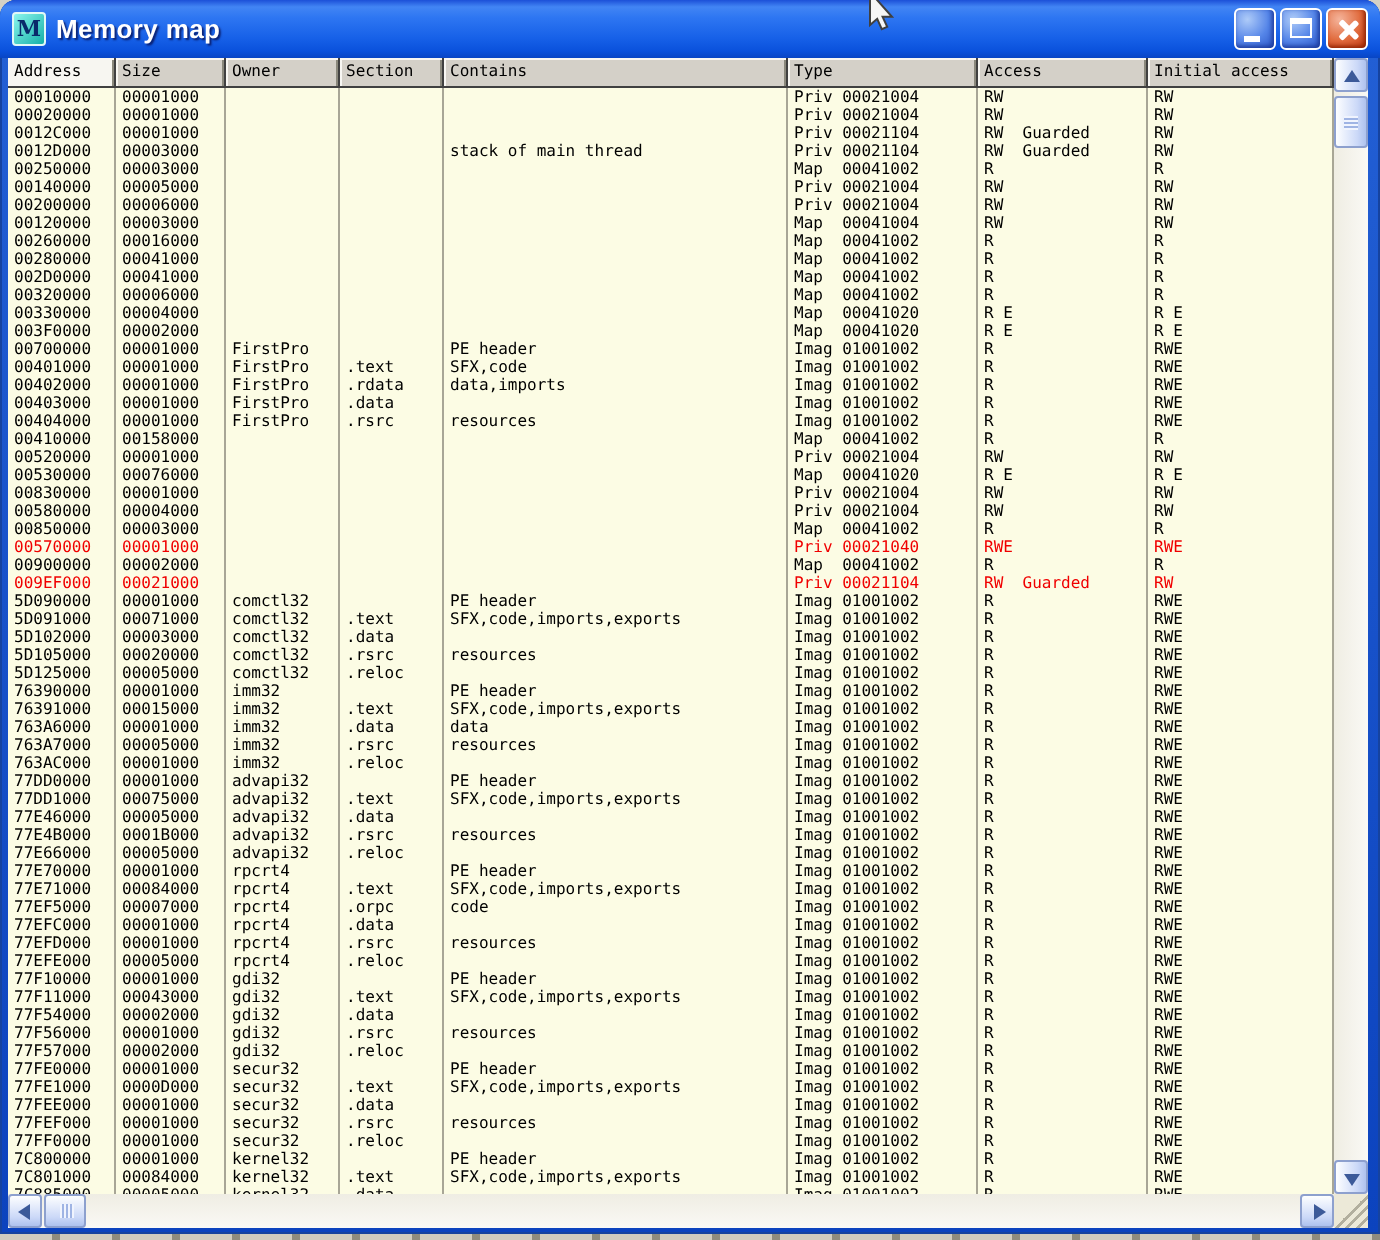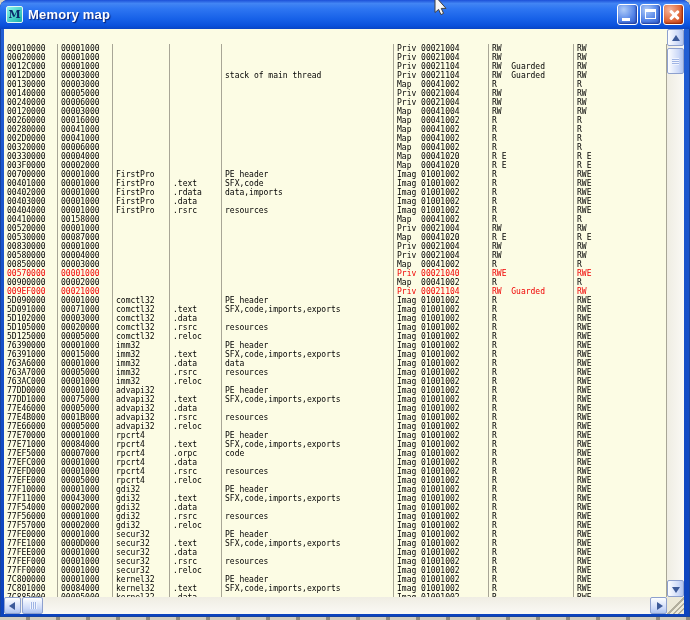--- a/index.html
+++ b/index.html
@@ -116,20 +116,30 @@
       <button class="cbtn blue">
         <span class="glyph-max"></span>
       </button>
       <button class="cbtn red">
         <span class="glyph-x"></span>
       </button>
     </div>
   </div>
 
   <div class="content">
+    <div class="header-row">
+        <div class="hcell c0 active">Address</div>
+        <div class="hcell c1">Size</div>
+        <div class="hcell c2">Owner</div>
+        <div class="hcell c3">Section</div>
+        <div class="hcell c4">Contains</div>
+        <div class="hcell c5">Type</div>
+        <div class="hcell c6">Access</div>
+        <div class="hcell c7">Initial access</div>
+      </div>
     <div class="col-lines"></div>
     <div class="table-body">
         <div class="trow">
           <div class="tcell c0">00010000</div>
           <div class="tcell c1">00001000</div>
           <div class="tcell c2"></div>
           <div class="tcell c3"></div>
           <div class="tcell c4"></div>
           <div class="tcell c5">Priv 00021004</div>
           <div class="tcell c6">RW</div>
@@ -159,41 +169,41 @@
           <div class="tcell c0">0012D000</div>
           <div class="tcell c1">00003000</div>
           <div class="tcell c2"></div>
           <div class="tcell c3"></div>
           <div class="tcell c4">stack of main thread</div>
           <div class="tcell c5">Priv 00021104</div>
           <div class="tcell c6">RW  Guarded</div>
           <div class="tcell c7">RW</div>
         </div>
         <div class="trow">
-          <div class="tcell c0">00130000</div>
+          <div class="tcell c0">00250000</div>
           <div class="tcell c1">00003000</div>
           <div class="tcell c2"></div>
           <div class="tcell c3"></div>
           <div class="tcell c4"></div>
           <div class="tcell c5">Map  00041002</div>
           <div class="tcell c6">R</div>
           <div class="tcell c7">R</div>
         </div>
         <div class="trow">
           <div class="tcell c0">00140000</div>
           <div class="tcell c1">00005000</div>
           <div class="tcell c2"></div>
           <div class="tcell c3"></div>
           <div class="tcell c4"></div>
           <div class="tcell c5">Priv 00021004</div>
           <div class="tcell c6">RW</div>
           <div class="tcell c7">RW</div>
         </div>
         <div class="trow">
-          <div class="tcell c0">00240000</div>
+          <div class="tcell c0">00200000</div>
           <div class="tcell c1">00006000</div>
           <div class="tcell c2"></div>
           <div class="tcell c3"></div>
           <div class="tcell c4"></div>
           <div class="tcell c5">Priv 00021004</div>
           <div class="tcell c6">RW</div>
           <div class="tcell c7">RW</div>
         </div>
         <div class="trow">
           <div class="tcell c0">00120000</div>
@@ -330,21 +340,21 @@
           <div class="tcell c1">00001000</div>
           <div class="tcell c2"></div>
           <div class="tcell c3"></div>
           <div class="tcell c4"></div>
           <div class="tcell c5">Priv 00021004</div>
           <div class="tcell c6">RW</div>
           <div class="tcell c7">RW</div>
         </div>
         <div class="trow">
           <div class="tcell c0">00530000</div>
-          <div class="tcell c1">00087000</div>
+          <div class="tcell c1">00076000</div>
           <div class="tcell c2"></div>
           <div class="tcell c3"></div>
           <div class="tcell c4"></div>
           <div class="tcell c5">Map  00041020</div>
           <div class="tcell c6">R E</div>
           <div class="tcell c7">R E</div>
         </div>
         <div class="trow">
           <div class="tcell c0">00830000</div>
           <div class="tcell c1">00001000</div>

